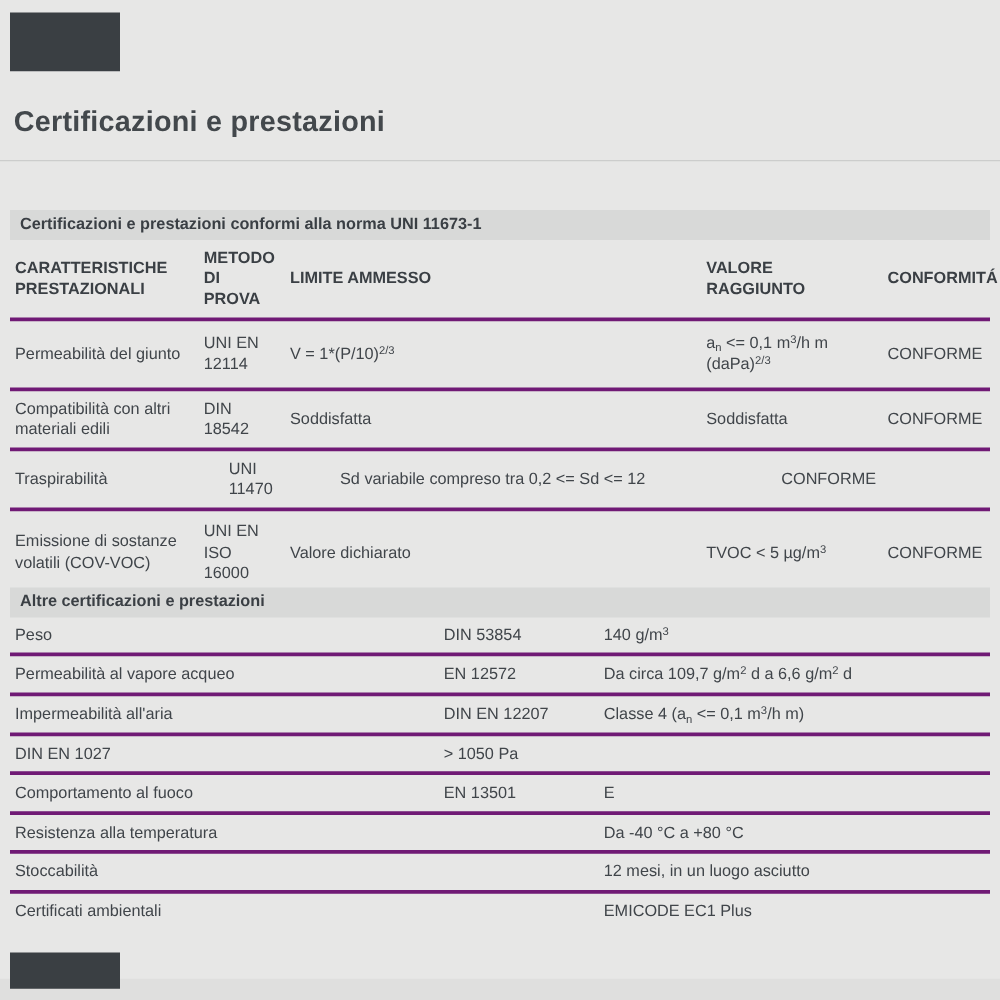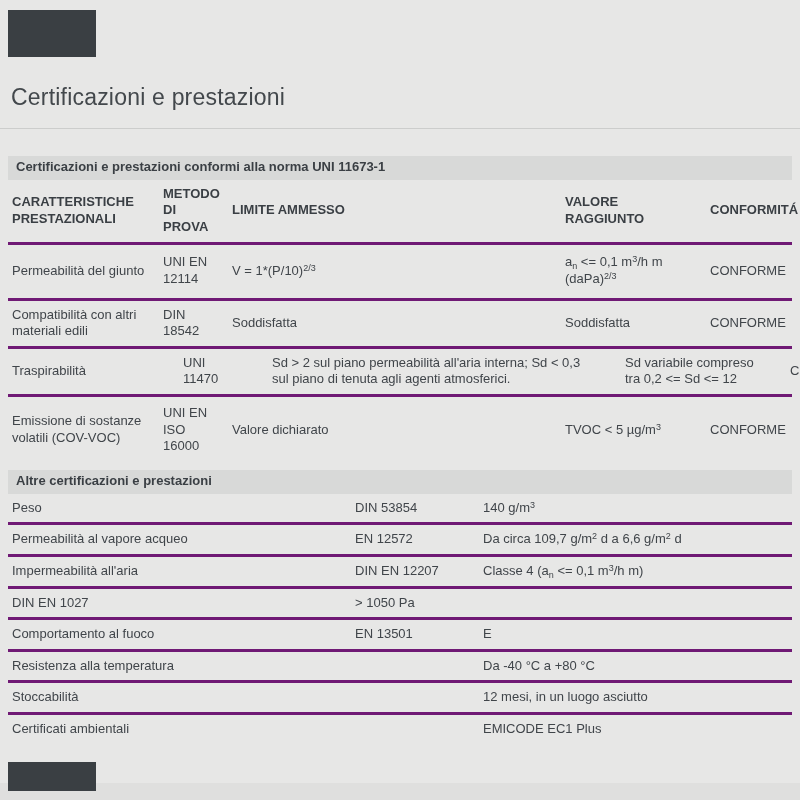--- a/index.html
+++ b/index.html
@@ -16,38 +16,38 @@
     left: 8px;
     background: #3a3f43;
   }
   .logo-box.top { top: 10px; width: 88px; height: 47px; }
   .logo-box.bottom { top: 762px; width: 88px; height: 29px; }
   .page-title {
     position: absolute;
     left: 11px;
     top: 84px;
     font-size: 23px;
-    font-weight: 400;
+    font-weight: 700;
     letter-spacing: 0.2px;
     color: #43484c;
   }
   .divider-full {
     position: absolute;
     left: 0; top: 128px;
     width: 800px; height: 1px;
     background: #cccdcc;
   }
   .section {
     position: absolute;
     left: 8px;
     width: 784px;
     font-size: 13px;
     line-height: 1.28;
   }
-  .section-1 { top: 156px; }
+  .section-1 { top: 168px; }
   .section-2 { top: 470px; }
   .section-bar {
     background: #d8d9d8;
     font-weight: bold;
     color: #3a3f44;
     padding: 3px 8px 4px 8px;
     font-size: 13px;
   }
   .grid-row {
     display: grid;
@@ -117,21 +117,20 @@
 18542</div>
     <div class="cell">Soddisfatta</div>
     <div class="cell">Soddisfatta</div>
     <div class="cell">CONFORME</div>
   </div>
 
   <div class="grid-row row-3">
     <div class="cell">Traspirabilità</div>
     <div class="cell pre-line">UNI
 11470</div>
-    <div class="cell">Sd &gt; 2 sul piano permeabilità all'aria interna; Sd &lt; 0,3 sul piano di tenuta agli agenti atmosferici.</div>
     <div class="cell">Sd variabile compreso tra 0,2 &lt;= Sd &lt;= 12</div>
     <div class="cell">CONFORME</div>
   </div>
 
   <div class="grid-row row-4 last">
     <div class="cell">Emissione di sostanze volatili (COV-VOC)</div>
     <div class="cell pre-line">UNI EN
 ISO
 16000</div>
     <div class="cell">Valore dichiarato</div>

